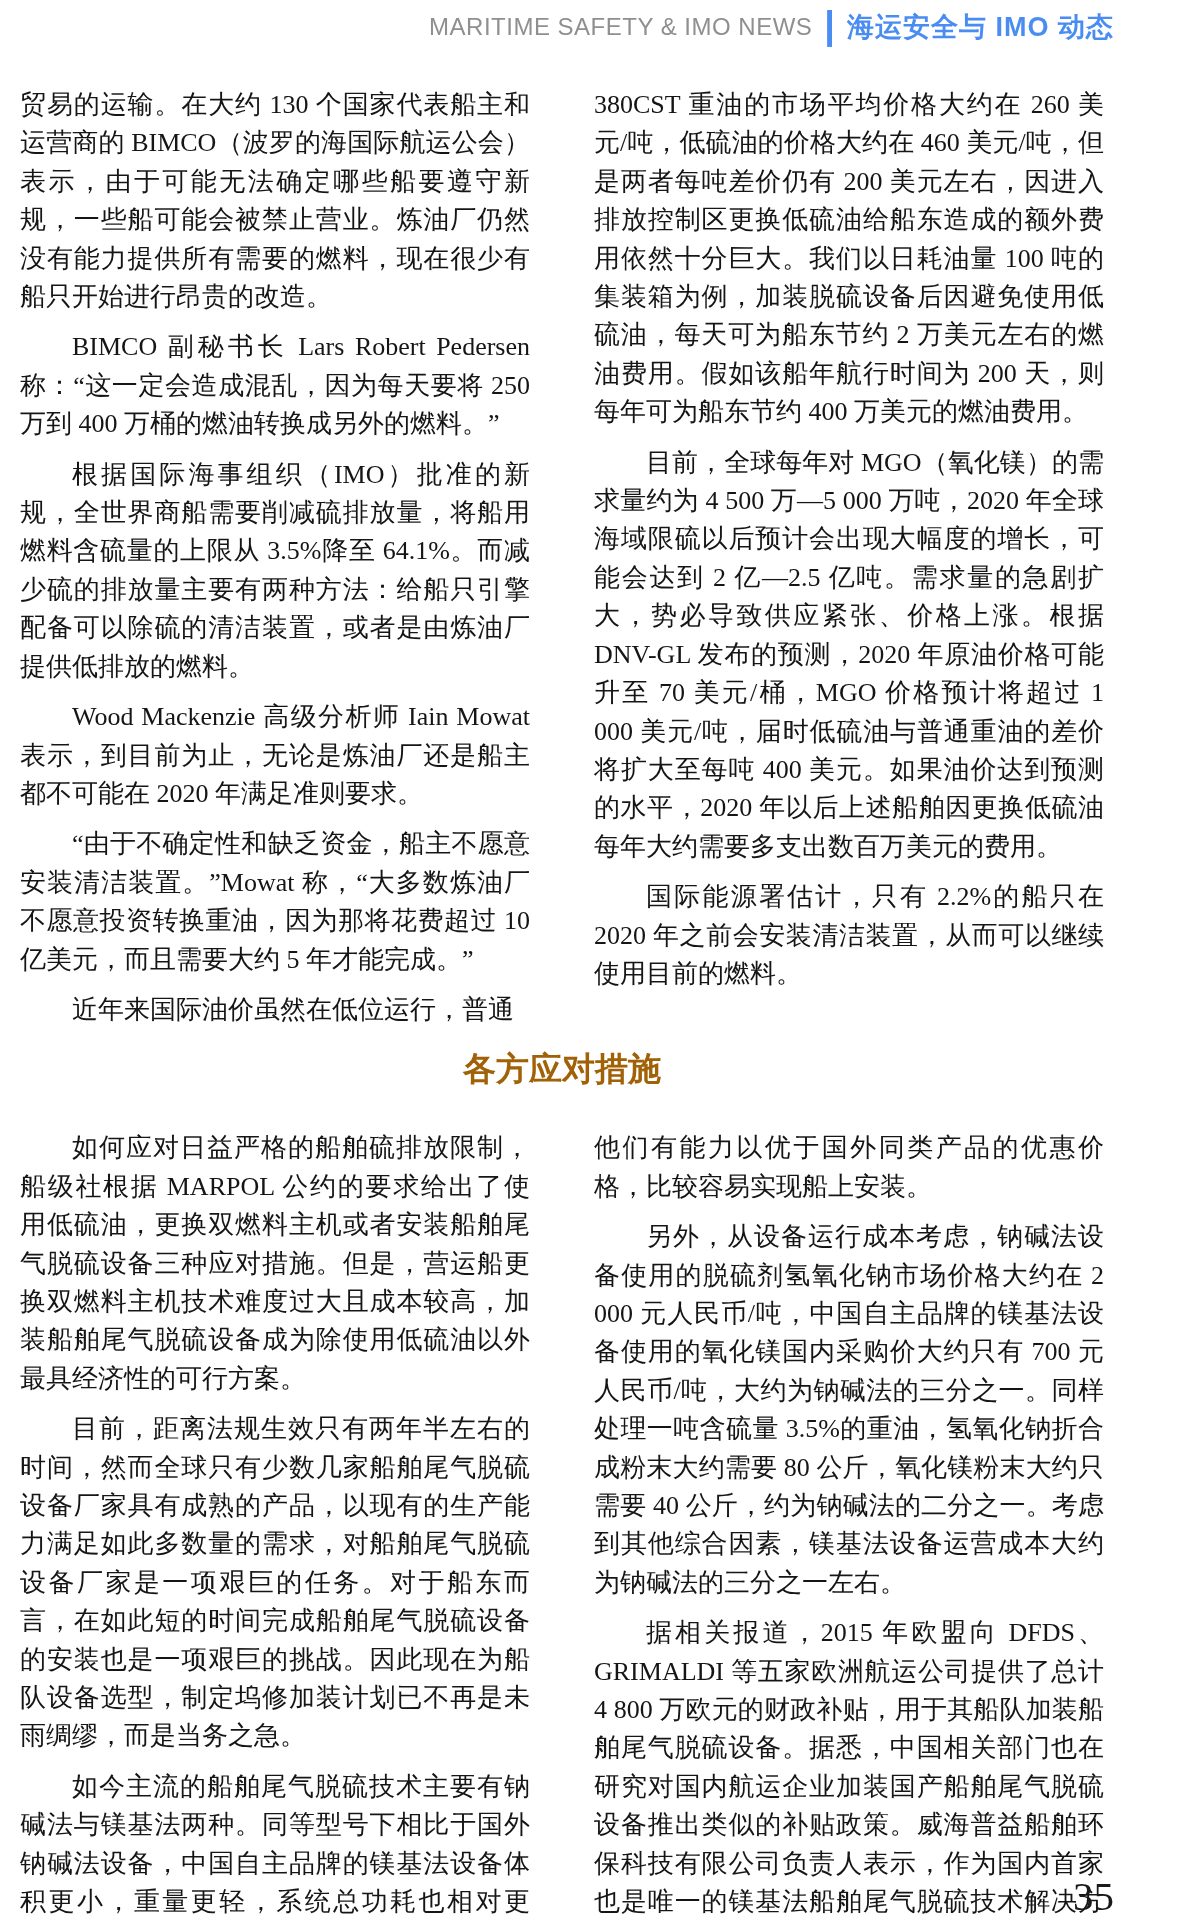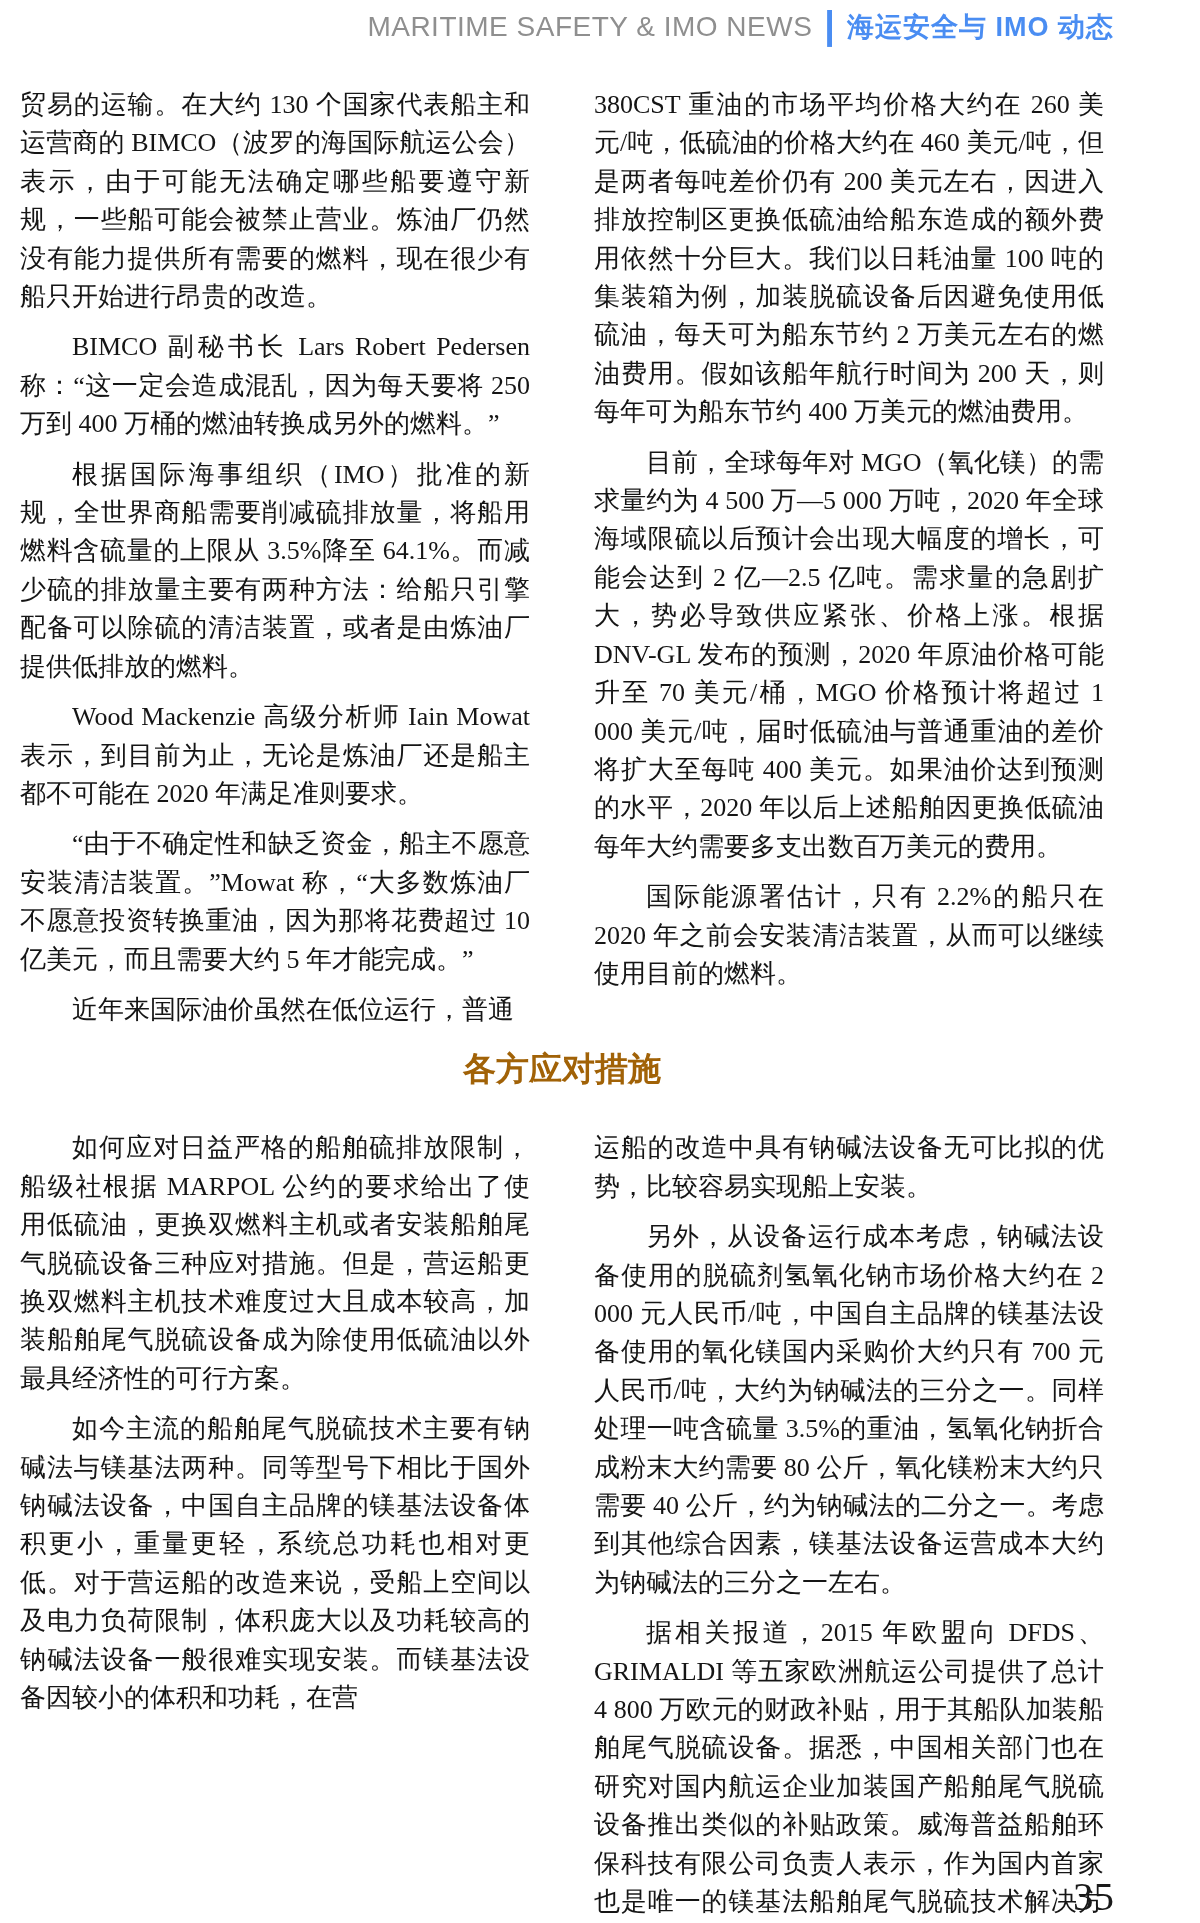--- a/index.html
+++ b/index.html
@@ -16,21 +16,21 @@
     position: absolute;
     top: 8px;
     right: 86px;
     display: flex;
     align-items: center;
     gap: 12px;
     white-space: nowrap;
   }
   .h-en {
     font-family: "Liberation Sans", "DejaVu Sans", sans-serif;
-    font-size: 28px;
+    font-size: 24px;
     color: #8f8f8f;
     letter-spacing: 0.5px;
   }
   .h-sep {
     color: #4a8df2;
     font-family: "Liberation Sans", "DejaVu Sans", sans-serif;
     font-size: 38px;
     font-weight: bold;
     line-height: 1;
     transform: translateY(-2px);
@@ -106,24 +106,25 @@
           <p class="para indent">目前，全球每年对 MGO（氧化镁）的需求量约为 4 500 万—5 000 万吨，2020 年全球海域限硫以后预计会出现大幅度的增长，可能会达到 2 亿—2.5 亿吨。需求量的急剧扩大，势必导致供应紧张、价格上涨。根据 DNV-GL 发布的预测，2020 年原油价格可能升至 70 美元/桶，MGO 价格预计将超过 1 000 美元/吨，届时低硫油与普通重油的差价将扩大至每吨 400 美元。如果油价达到预测的水平，2020 年以后上述船舶因更换低硫油每年大约需要多支出数百万美元的费用。</p>
           <p class="para indent">国际能源署估计，只有 2.2%的船只在 2020 年之前会安装清洁装置，从而可以继续使用目前的燃料。</p>
         </div>
     </div>
 
     <div class="section-heading">各方应对措施</div>
 
     <div class="columns">
       <div class="col">
           <p class="para indent">如何应对日益严格的船舶硫排放限制，船级社根据 MARPOL 公约的要求给出了使用低硫油，更换双燃料主机或者安装船舶尾气脱硫设备三种应对措施。但是，营运船更换双燃料主机技术难度过大且成本较高，加装船舶尾气脱硫设备成为除使用低硫油以外最具经济性的可行方案。</p>
+          <p class="para indent">目前，距离法规生效只有两年半左右的时间，然而全球只有少数几家船舶尾气脱硫设备厂家具有成熟的产品，以现有的生产能力满足如此多数量的需求，对船舶尾气脱硫设备厂家是一项艰巨的任务。对于船东而言，在如此短的时间完成船舶尾气脱硫设备的安装也是一项艰巨的挑战。因此现在为船队设备选型，制定坞修加装计划已不再是未雨绸缪，而是当务之急。</p>
           <p class="para indent">如今主流的船舶尾气脱硫技术主要有钠碱法与镁基法两种。同等型号下相比于国外钠碱法设备，中国自主品牌的镁基法设备体积更小，重量更轻，系统总功耗也相对更低。对于营运船的改造来说，受船上空间以及电力负荷限制，体积庞大以及功耗较高的钠碱法设备一般很难实现安装。而镁基法设备因较小的体积和功耗，在营</p>
         </div>
       <div class="col">
-          <p class="para">运船的改造中具有钠碱法设备无可比拟的优势，比较容易实现船上安装。</p>
+          <p class="para">他们有能力以优于国外同类产品的优惠价格，比较容易实现船上安装。</p>
           <p class="para indent">另外，从设备运行成本考虑，钠碱法设备使用的脱硫剂氢氧化钠市场价格大约在 2 000 元人民币/吨，中国自主品牌的镁基法设备使用的氧化镁国内采购价大约只有 700 元人民币/吨，大约为钠碱法的三分之一。同样处理一吨含硫量 3.5%的重油，氢氧化钠折合成粉末大约需要 80 公斤，氧化镁粉末大约只需要 40 公斤，约为钠碱法的二分之一。考虑到其他综合因素，镁基法设备运营成本大约为钠碱法的三分之一左右。</p>
           <p class="para indent">据相关报道，2015 年欧盟向 DFDS、GRIMALDI 等五家欧洲航运公司提供了总计 4 800 万欧元的财政补贴，用于其船队加装船舶尾气脱硫设备。据悉，中国相关部门也在研究对国内航运企业加装国产船舶尾气脱硫设备推出类似的补贴政策。威海普益船舶环保科技有限公司负责人表示，作为国内首家也是唯一的镁基法船舶尾气脱硫技术解决方案服务商，他们有能力以优于国外同类产品的优惠价格，为客户提供优质的船舶尾气脱硫技术解决方案以及良好的售</p>
         </div>
     </div>
 
   </div>
 
   <div class="page-number">35</div>
 
 </div>

